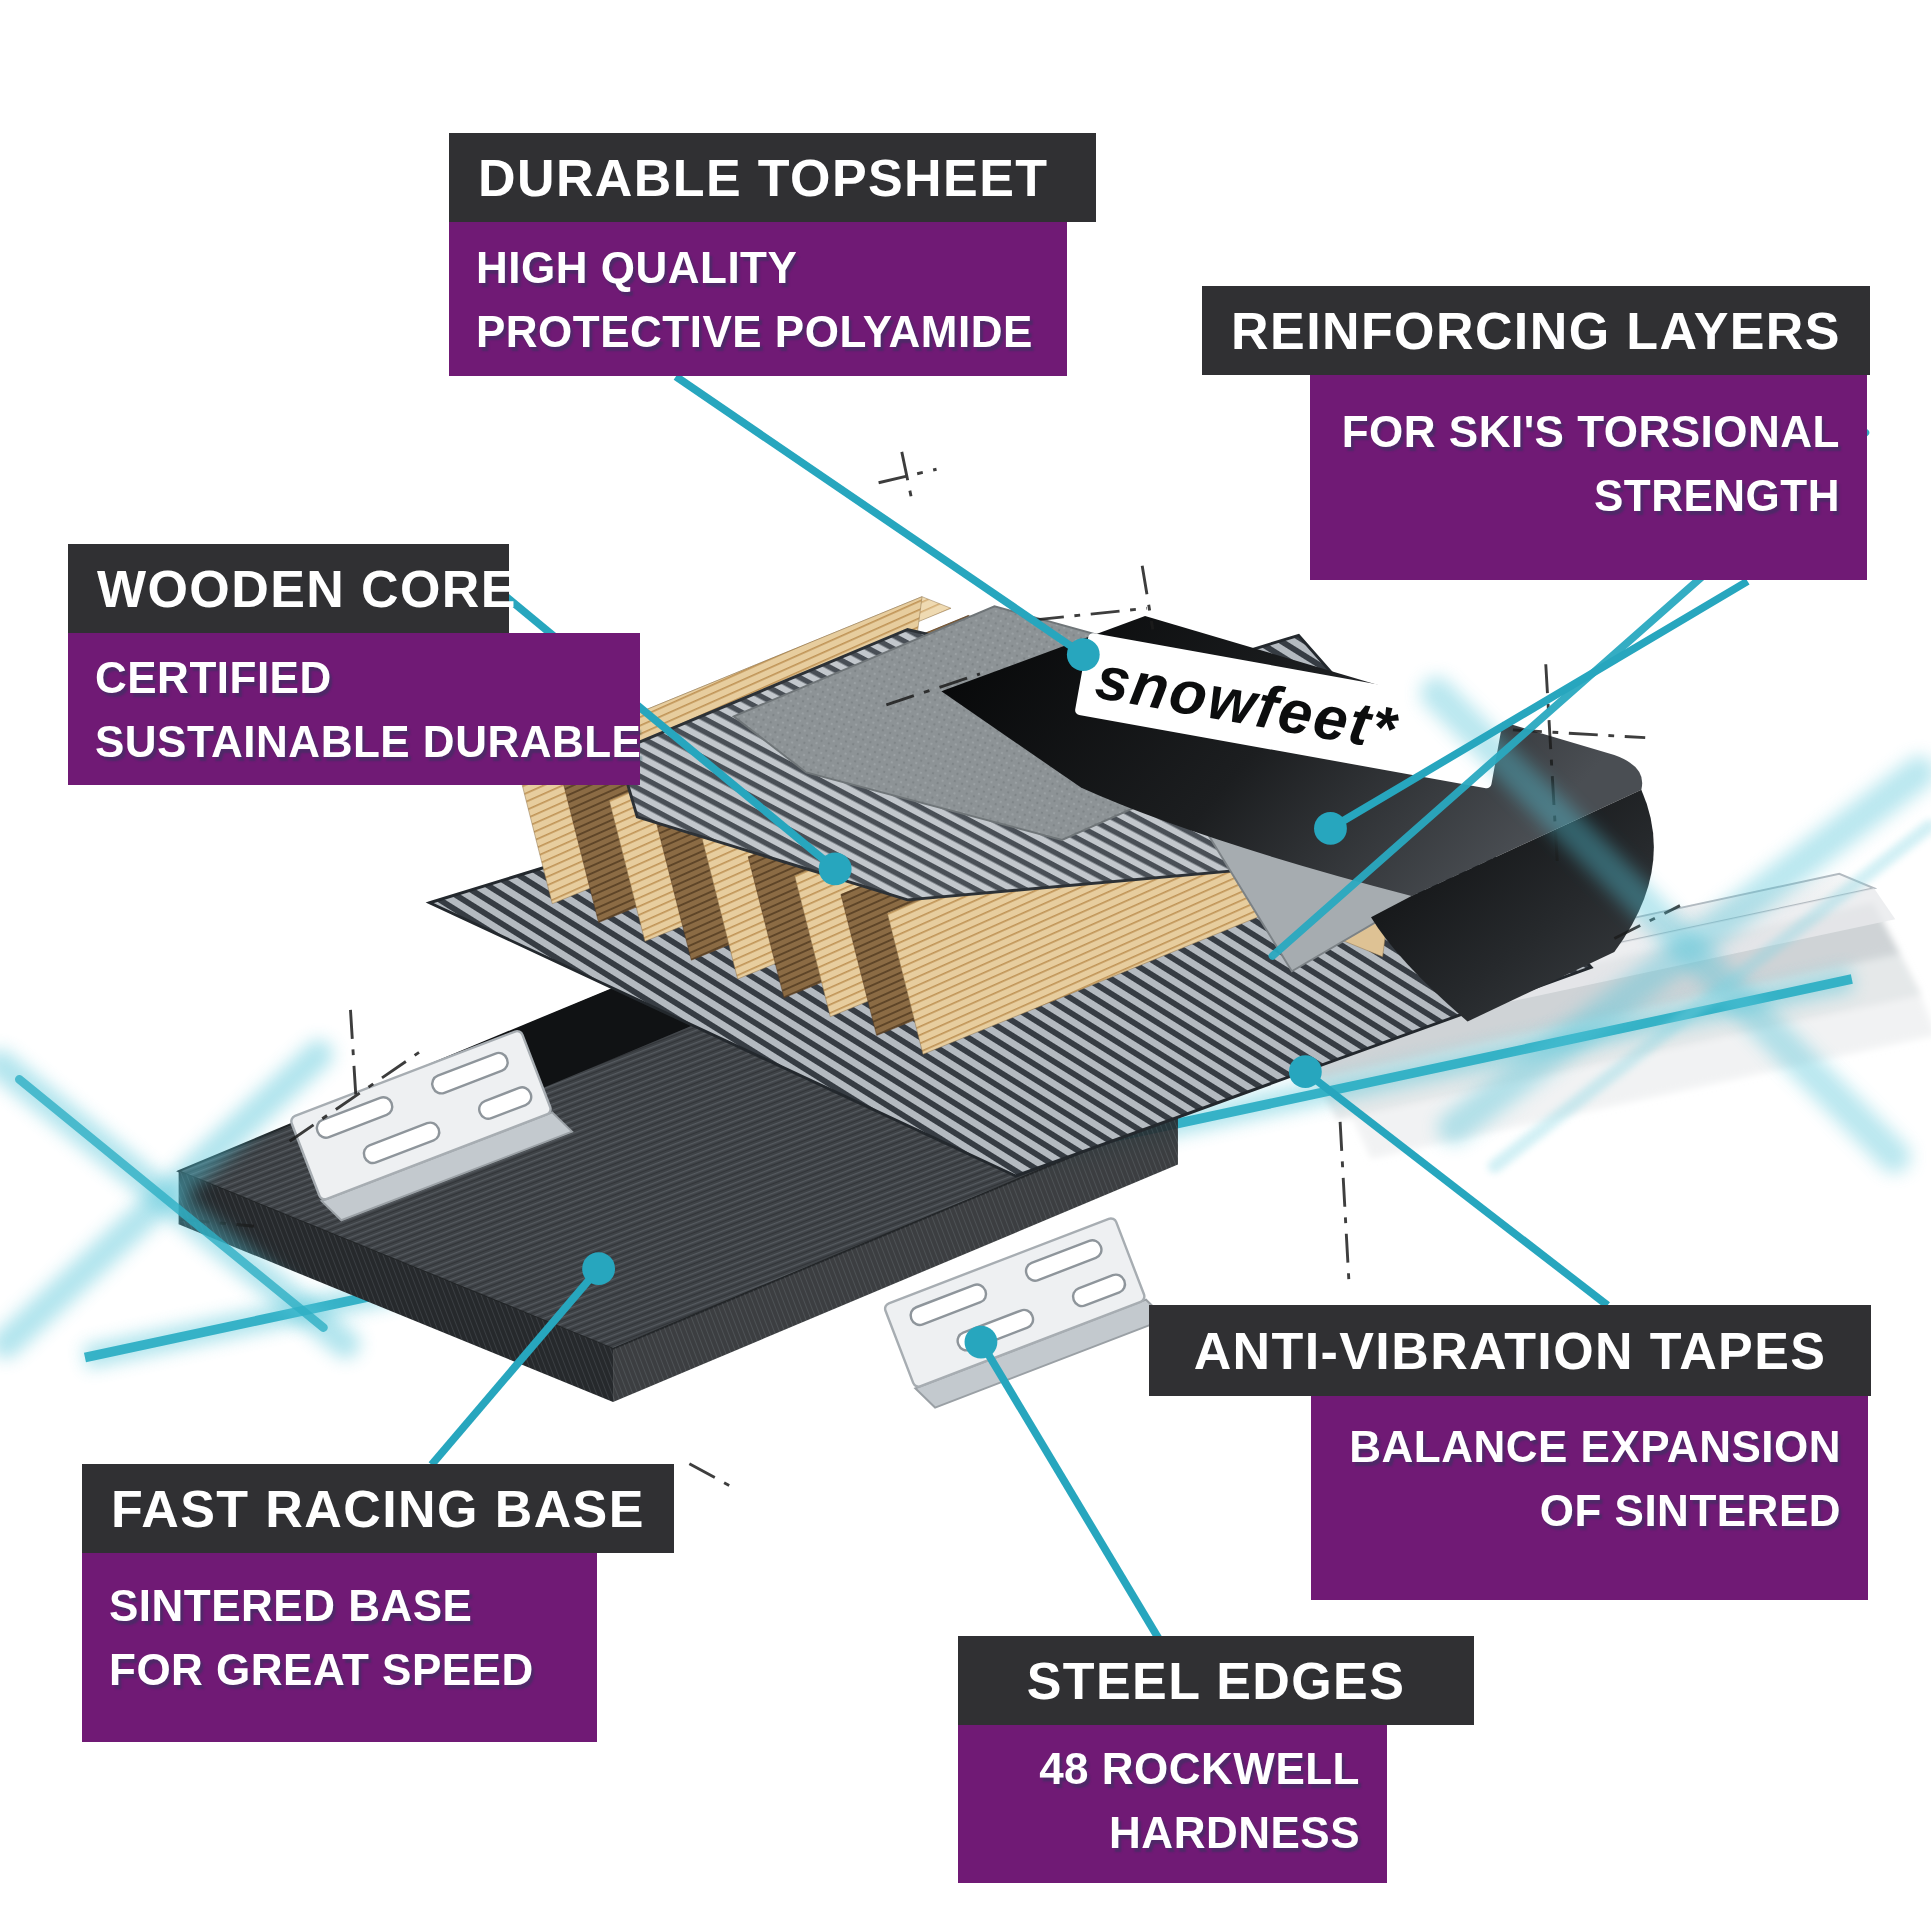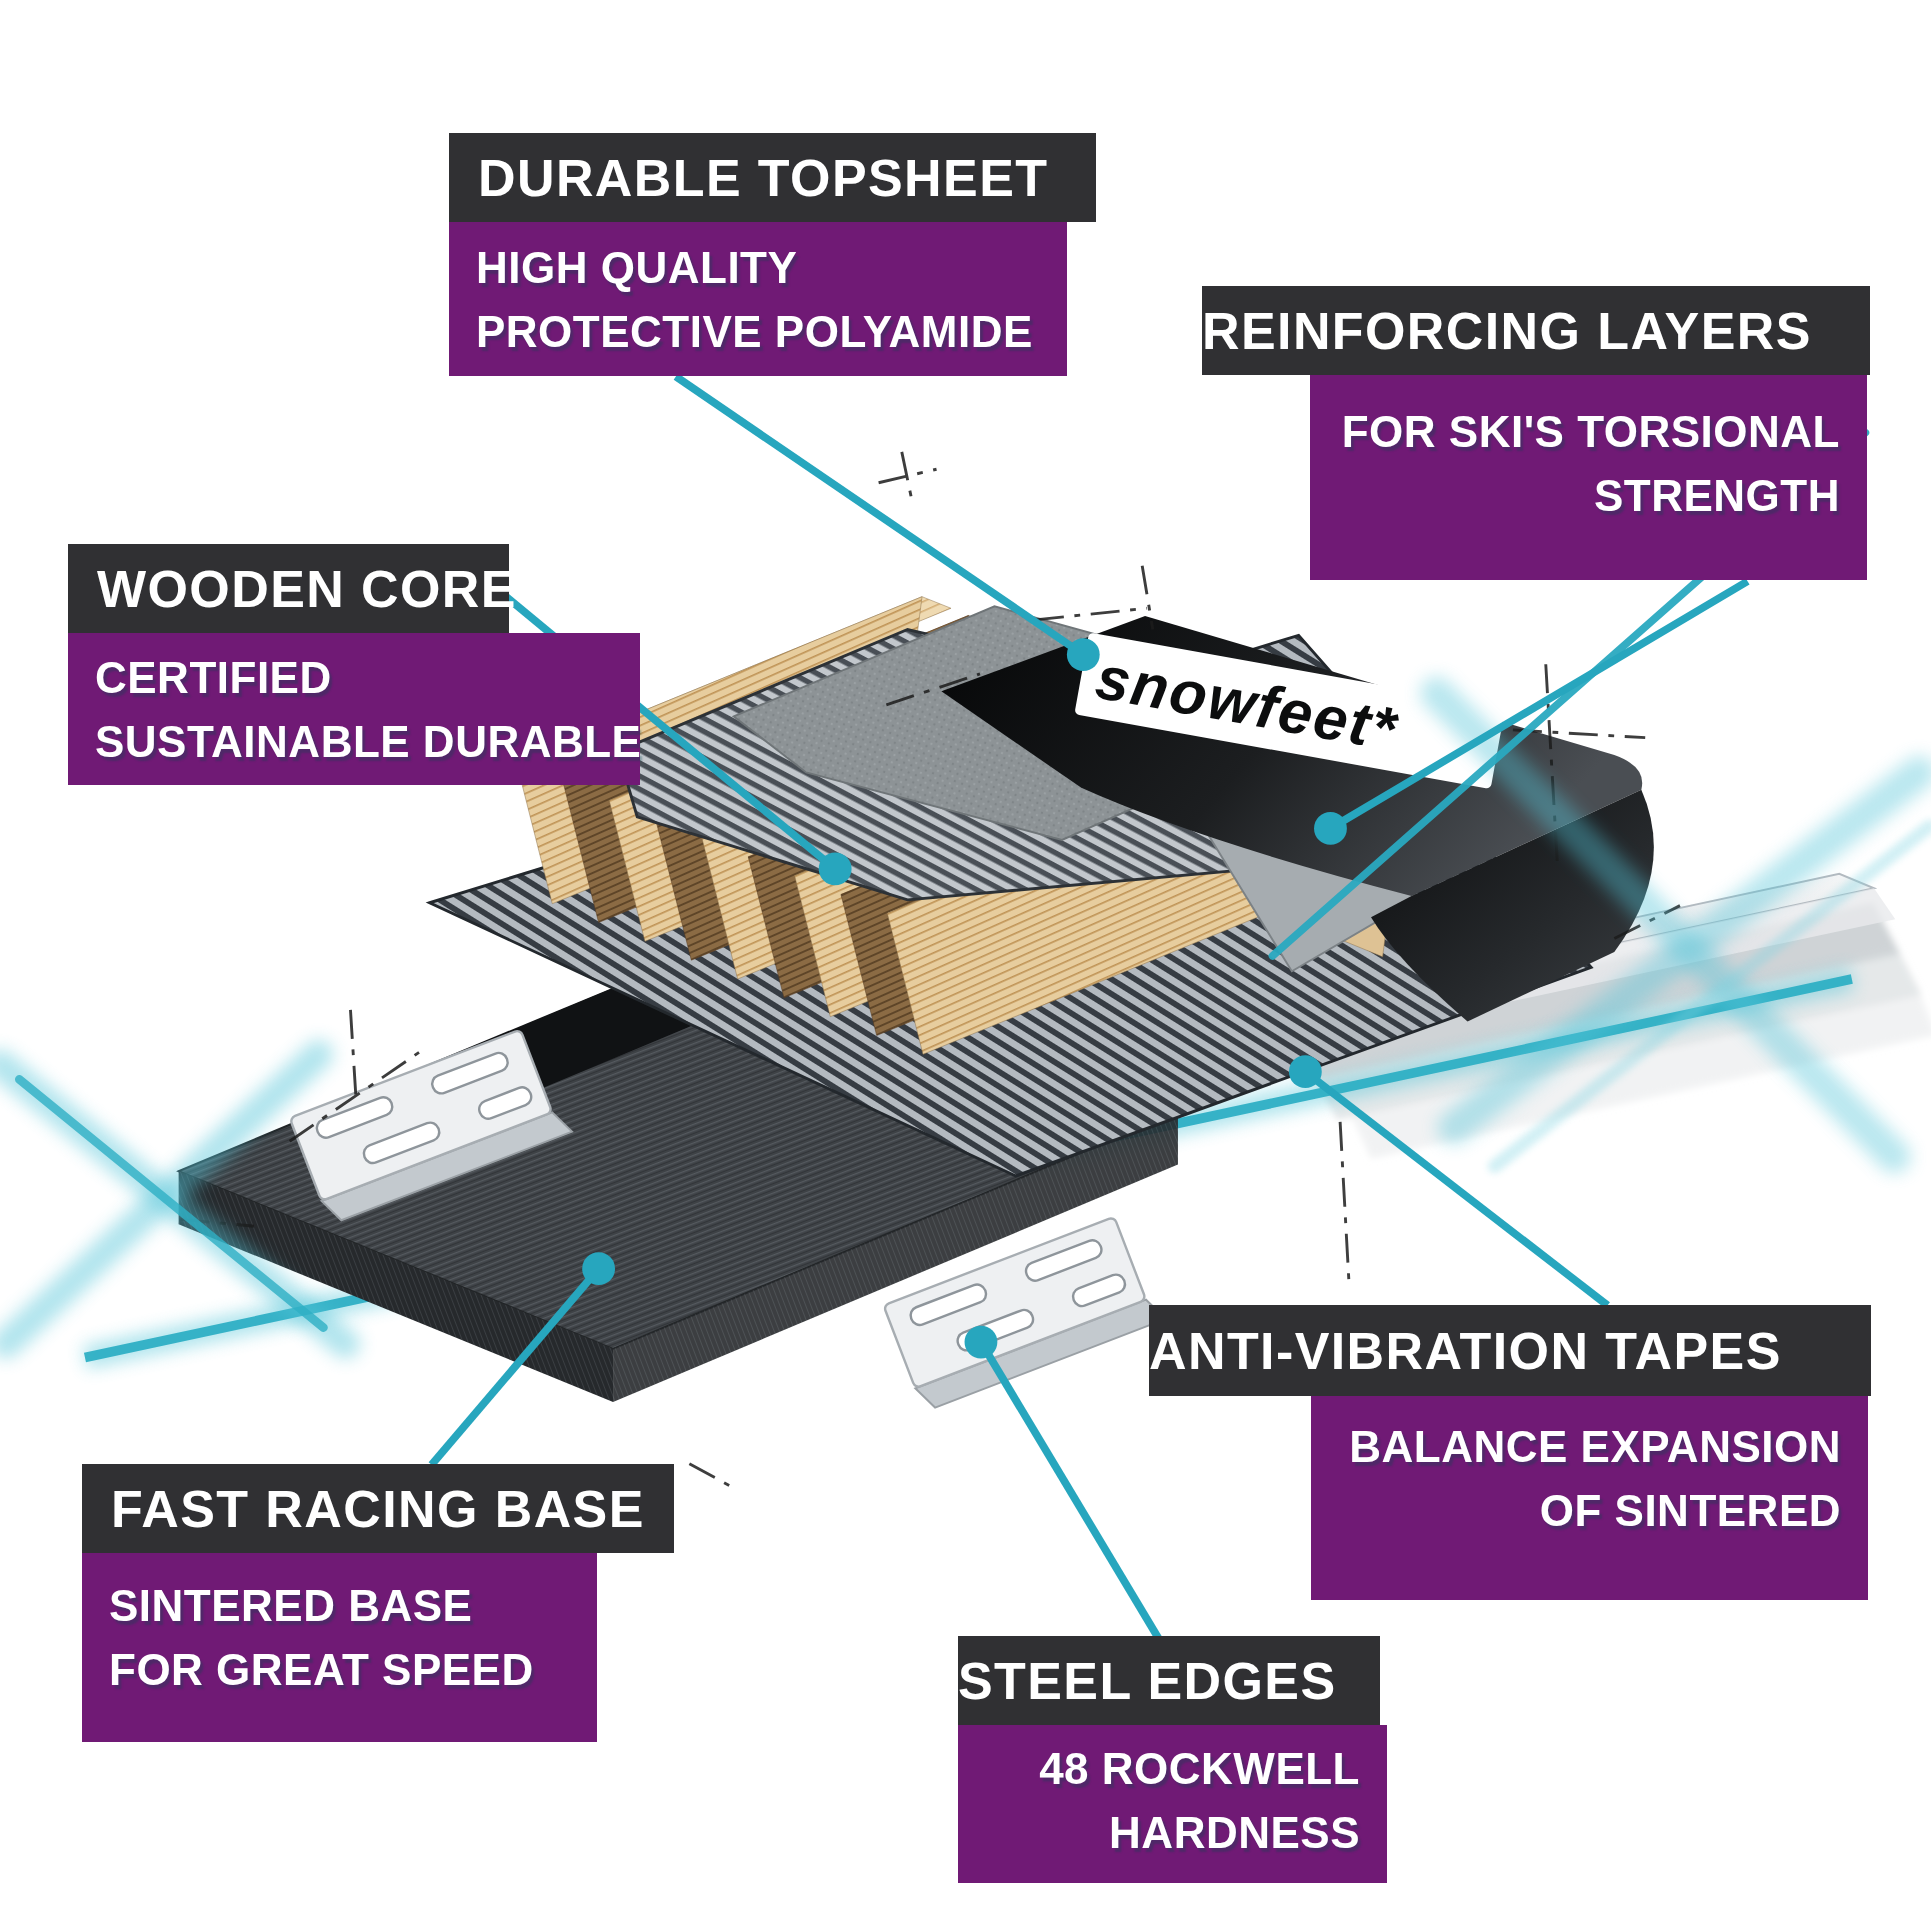--- a/index.html
+++ b/index.html
@@ -7,21 +7,21 @@
     position:relative;width:1931px;height:1931px;overflow:hidden;background:#ffffff;
     font-family:"Liberation Sans","DejaVu Sans",sans-serif;
   }
   .stage svg{position:absolute;left:0;top:0;}
   .label{position:absolute;z-index:5;}
   .label-title{
     display:flex;align-items:center;background:#303033;color:#ffffff;
     font-weight:800;font-size:52px;letter-spacing:1.4px;white-space:nowrap;
   }
   .label-title.pad-left{padding-left:29px;}
-  .label-title.centered{}
+  .label-title.centered{justify-content:center;}
   .label-desc{
     position:absolute;background:#701a75;color:#ffffff;font-weight:700;
     font-size:44px;letter-spacing:0.5px;line-height:64px;
     text-shadow:2.9px 3.9px 1.9px rgba(12,70,80,.33);white-space:nowrap;
   }
   .label-desc.left{text-align:left;padding-left:27px;}
   .label-desc.right{text-align:right;padding-right:27px;}
 </style>
 </head>
 <body>
@@ -279,21 +279,21 @@
     <div class="label-title pad-left" style="width:563px;height:89px;">
       <span>FAST RACING BASE</span>
     </div>
     <div class="label-desc left" style="left:0;top:89px;width:515px;height:189px;padding-top:21px;box-sizing:border-box;">
       <div>SINTERED BASE</div>
       <div>FOR GREAT SPEED</div>
     </div>
   </div>
 
   <div class="label" style="left:958px;top:1636px;">
-    <div class="label-title centered" style="width:422px;height:89px;">
+    <div class="label-title centered" style="width:516px;height:89px;">
       <span>STEEL EDGES</span>
     </div>
     <div class="label-desc right" style="left:0;top:89px;width:429px;height:158px;padding-top:11.6px;box-sizing:border-box;">
       <div>48 ROCKWELL</div>
       <div>HARDNESS</div>
     </div>
   </div>
 
 </div>
 

